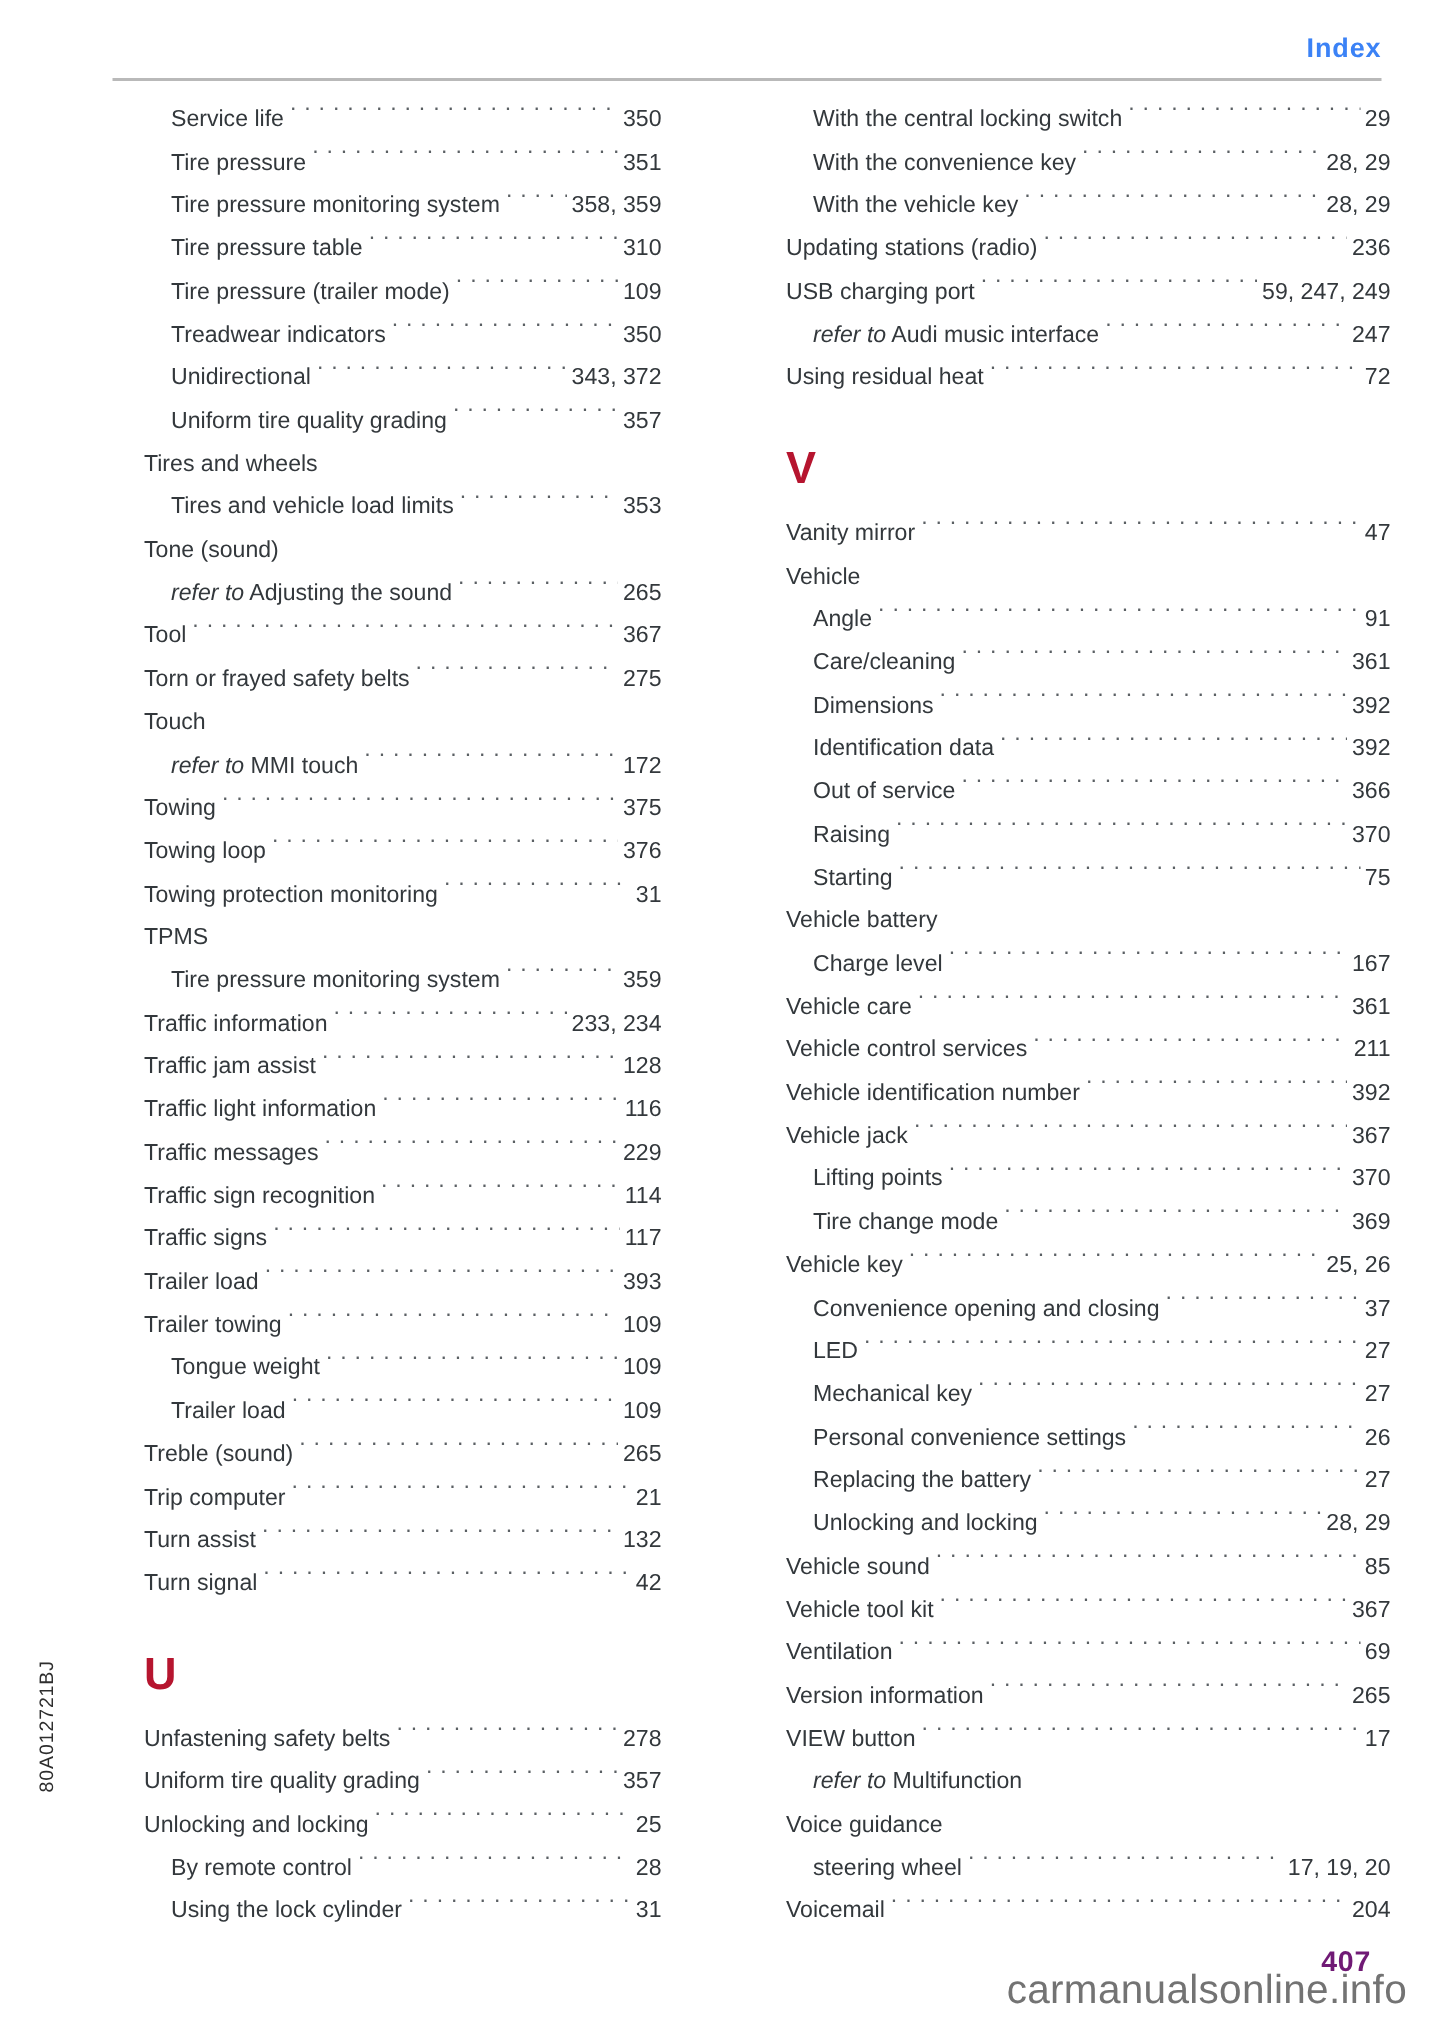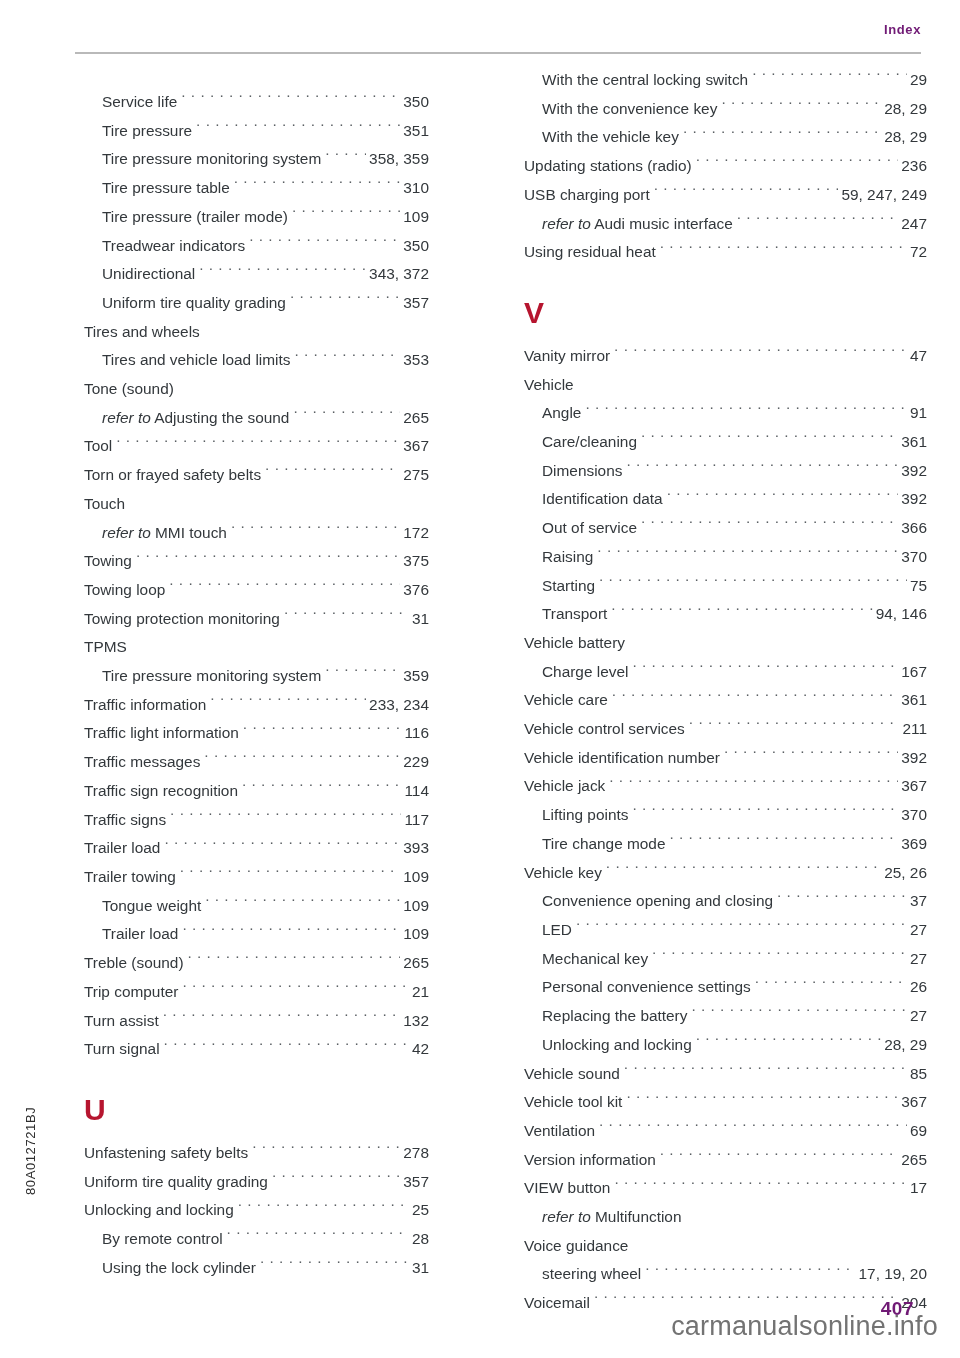--- a/index.html
+++ b/index.html
@@ -27,24 +27,24 @@
     position: absolute;
     left: 75px;
     top: 22px;
     width: 846px;
     height: 36px;
   }
   .header-title {
     position: absolute;
     right: 0;
     top: 0;
-    font-size: 13px;
+    font-size: 18px;
     font-weight: bold;
     letter-spacing: 0.6px;
-    color: #701a75;
+    color: #3b82f6;
   }
   .header-rule {
     position: absolute;
     left: 0;
     right: 0;
     top: 30px;
     height: 1.5px;
     background: #b9b9b9;
   }
 
@@ -52,21 +52,21 @@
   .columns {
     position: absolute;
     left: 0;
     top: 66px;
     width: 960px;
   }
   .col {
     position: absolute;
     top: 0;
   }
-  .col-left  { left: 84px;  width: 345px; margin-top: 22px; }
+  .col-left  { left: 96px;  width: 345px; }
   .col-right { left: 508px; width: 403px; margin-left: 16px; }
 
   
   .entry {
     display: flex;
     align-items: baseline;
     font-size: 15.4px;
     line-height: 28.7px;
     white-space: nowrap;
     color: #33383c;
@@ -259,20 +259,25 @@
           <span class="label">Tire pressure monitoring system</span>
           <span class="leader"></span>
           <span class="pages">359</span>
         </div>
         <div class="entry lvl1">
           <span class="label">Traffic information</span>
           <span class="leader"></span>
           <span class="pages">233, 234</span>
         </div>
         <div class="entry lvl1">
+          <span class="label">Traffic jam assist</span>
+          <span class="leader"></span>
+          <span class="pages">128</span>
+        </div>
+        <div class="entry lvl1">
           <span class="label">Traffic light information</span>
           <span class="leader"></span>
           <span class="pages">116</span>
         </div>
         <div class="entry lvl1">
           <span class="label">Traffic messages</span>
           <span class="leader"></span>
           <span class="pages">229</span>
         </div>
         <div class="entry lvl1">
@@ -425,25 +430,20 @@
         <div class="entry lvl2">
           <span class="label">Raising</span>
           <span class="leader"></span>
           <span class="pages">370</span>
         </div>
         <div class="entry lvl2">
           <span class="label">Starting</span>
           <span class="leader"></span>
           <span class="pages">75</span>
         </div>
-        <div class="entry lvl2">
-          <span class="label">Transport</span>
-          <span class="leader"></span>
-          <span class="pages">94, 146</span>
-        </div>
         <div class="entry lvl1 noleader">
           <span class="label">Vehicle battery</span>
         </div>
         <div class="entry lvl2">
           <span class="label">Charge level</span>
           <span class="leader"></span>
           <span class="pages">167</span>
         </div>
         <div class="entry lvl1">
           <span class="label">Vehicle care</span>

